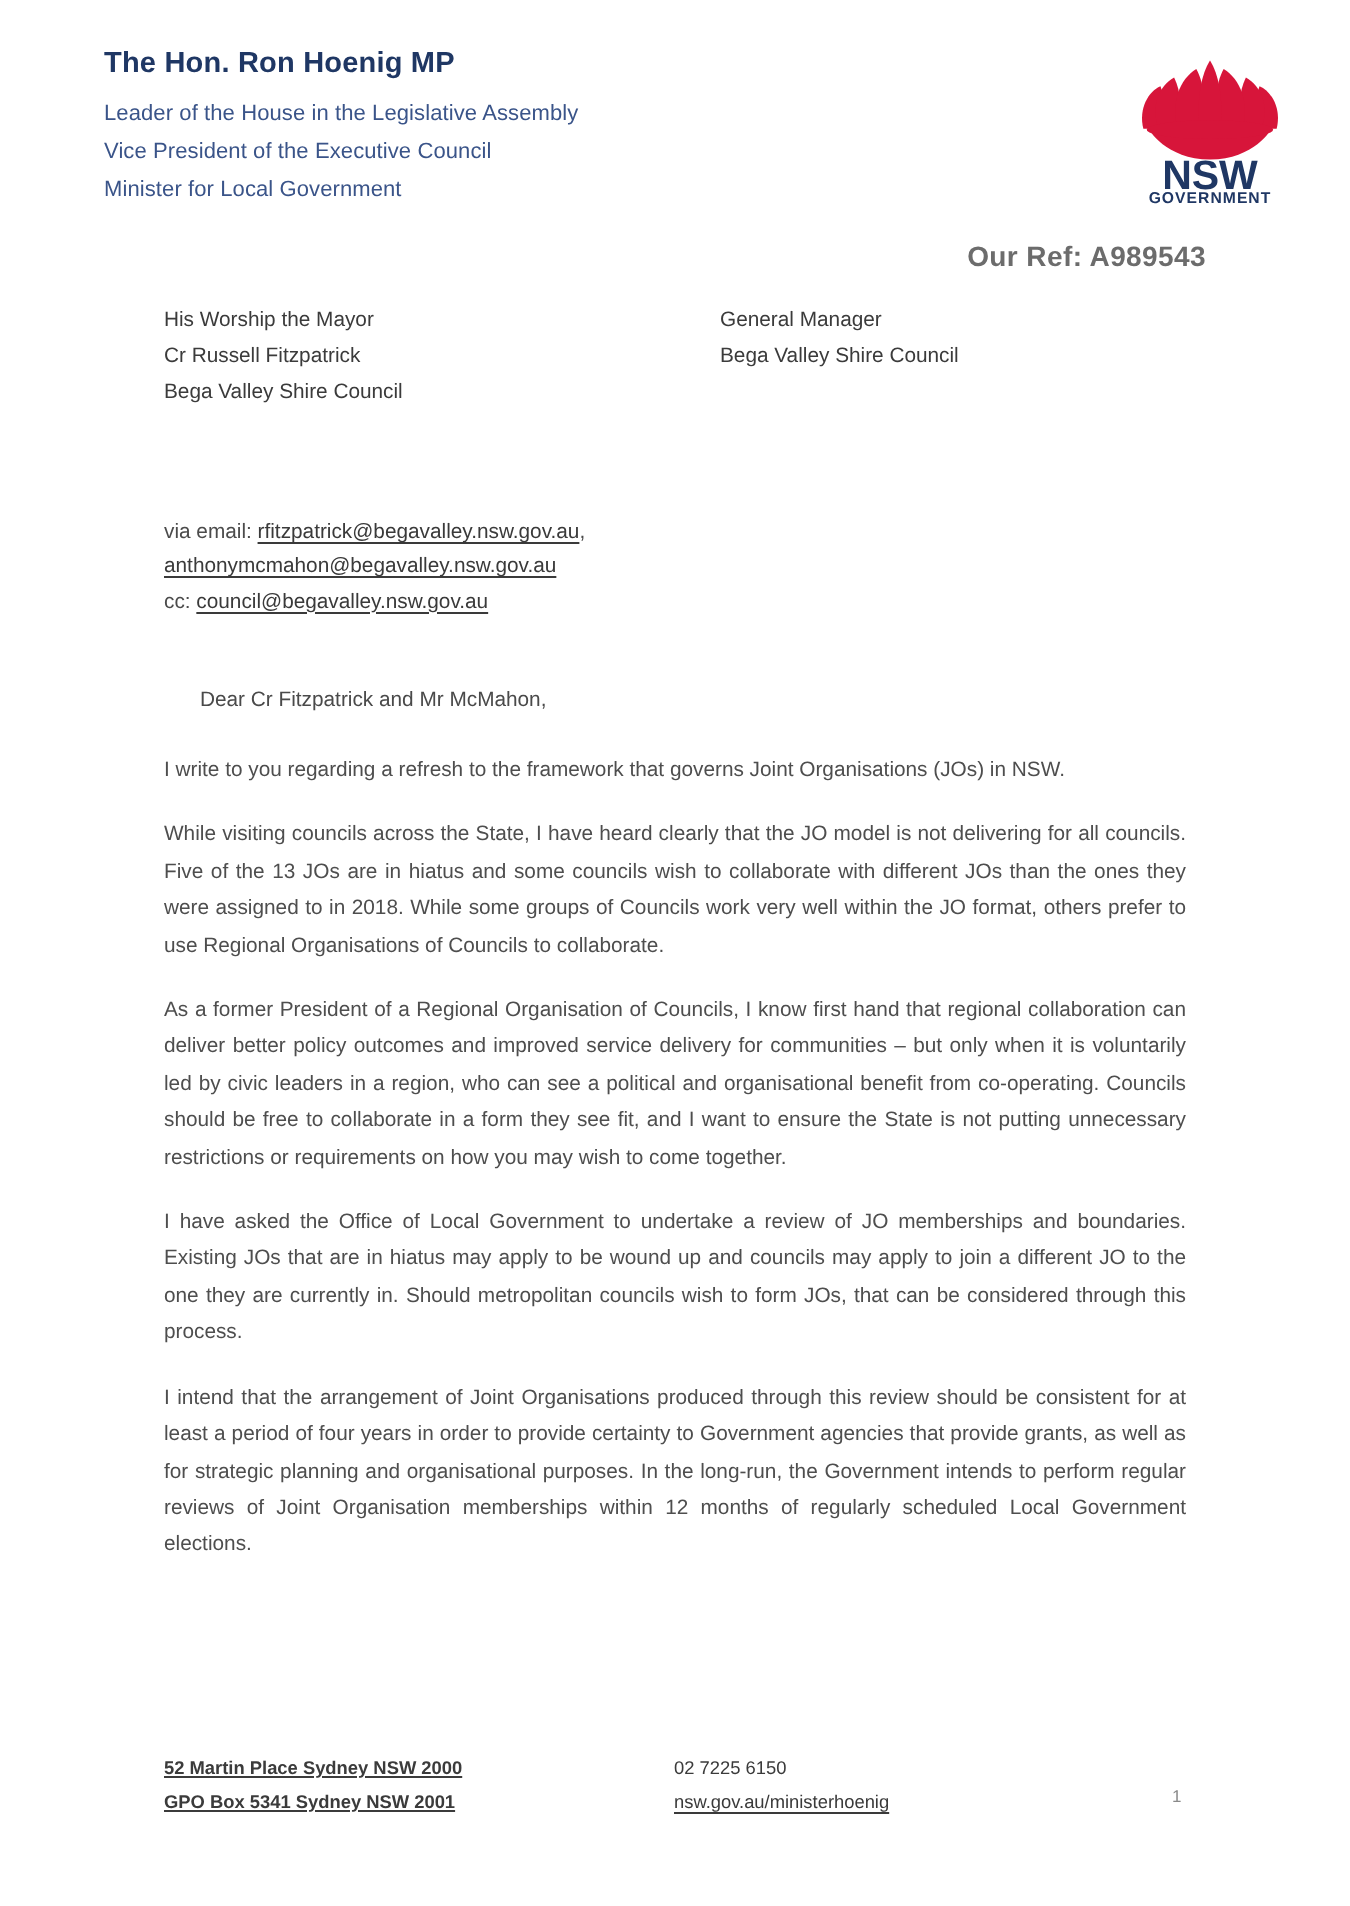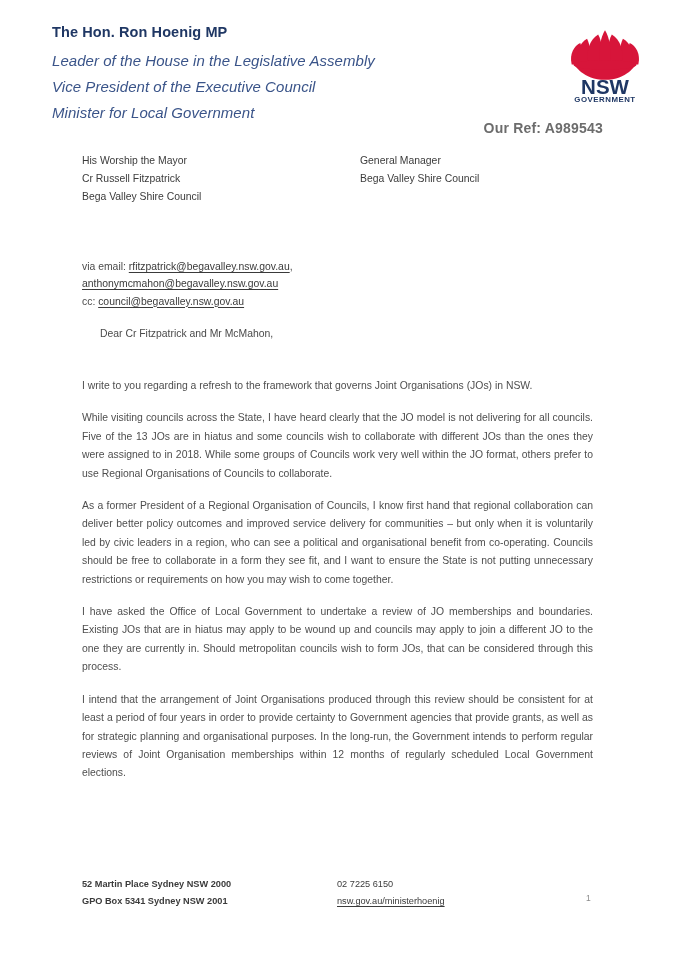--- a/index.html
+++ b/index.html
@@ -30,26 +30,25 @@
   }
   .lh-title {
     font-size: 14.5px;
     font-weight: bold;
     color: #1f3764;
     letter-spacing: 0.1px;
     margin: 1px 0 7px 0;
     line-height: 1.1;
   }
   .lh-sub {
-    font-size: 15px;
+    font-size: 11px;
     color: #3a5489;
     line-height: 1.72;
     margin: 0;
     letter-spacing: 0.05px;
-    font-style: italic;
   }
 
   
   .logo {
     position: absolute;
     right: 27px;
     top: 20px;
     width: 86px;
     height: 82px;
   }
@@ -93,21 +92,21 @@
   .email-link {
     color: #3a3a3a;
     text-decoration: underline;
     text-underline-offset: 1.5px;
   }
 
   
   .salutation {
     position: absolute;
     left: 82px;
-    top: 328px;
+    top: 345px;
     font-size: 10.4px;
     color: #4a4a4a;
     padding-left: 18px;
   }
   .body-copy {
     position: absolute;
     left: 82px;
     top: 377px;
     width: 511px;
     font-size: 10.4px;
@@ -123,21 +122,21 @@
     position: absolute;
     left: 82px;
     top: 876px;
     width: 512px;
     display: flex;
     font-size: 9.2px;
     color: #3b3b3b;
     line-height: 1.85;
     font-weight: bold;
   }
-  .footer-col.address { width: 255px; }
+  .footer-col.address { width: 255px; text-decoration: underline; }
   .footer-col.contact { width: 200px; font-weight: normal; }
   .footer-line { white-space: nowrap; }
   .footer-url {
     color: #3a3a3a;
     text-decoration: underline;
     text-underline-offset: 1.5px;
   }
   .page-number {
     position: absolute;
     left: 586px;

